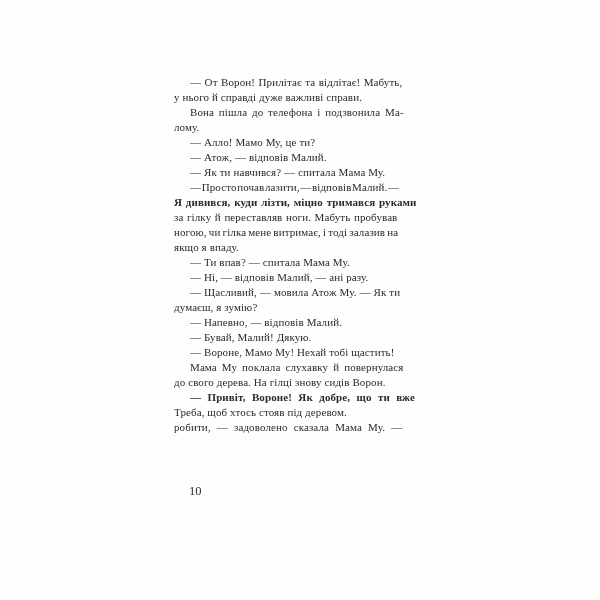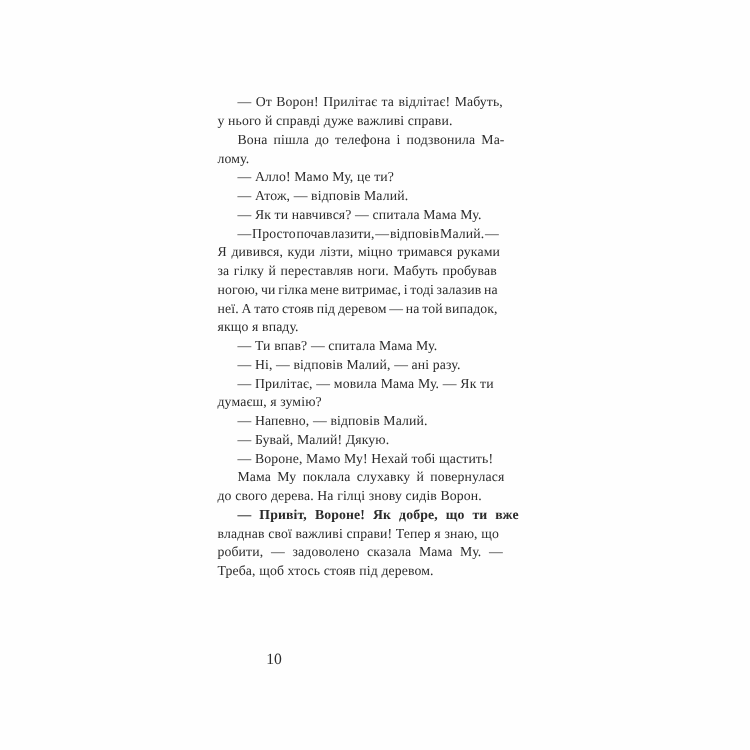--- a/index.html
+++ b/index.html
@@ -27,52 +27,49 @@
   }
   .text-line {
     white-space: nowrap;
   }
   .text-line.ind {
     padding-left: 16px;
   }
   .page-number {
     position: absolute;
     left: 189px;
-    top: 520px;
+    top: 484px;
     font-size: 12.5px;
     line-height: 14px;
-    margin-left: 24px;
   }
 </style>
 </head>
 <body style="background: rgb(254, 254, 254);">
 
 <div class="book-page" style="background: rgb(254, 254, 254);">
   <div class="text-block" style="color: rgb(43, 43, 43);">
       <div class="text-line ind"><span style="word-spacing: 0.640625px;">— От Ворон! Прилітає та відлітає! Мабуть,</span></div>
       <div class="text-line"><span>у нього й справді дуже важливі справи.</span></div>
       <div class="text-line ind"><span style="word-spacing: 1.97917px;">Вона пішла до телефона і подзвонила Ма-</span></div>
       <div class="text-line"><span>лому.</span></div>
       <div class="text-line ind"><span>— Алло! Мамо Му, це ти?</span></div>
       <div class="text-line ind"><span>— Атож, — відповів Малий.</span></div>
       <div class="text-line ind"><span>— Як ти навчився? — спитала Мама Му.</span></div>
       <div class="text-line ind"><span style="word-spacing: -2.25893px;">— Просто почав лазити, — відповів Малий. —</span></div>
-      <div class="text-line"><span style="word-spacing: 0.888021px;">Я дивився, куди лізти, міцно тримався руками</span></div>
+      <div class="text-line"><span style="word-spacing: 0.888021px; font-weight: bold;">Я дивився, куди лізти, міцно тримався руками</span></div>
       <div class="text-line"><span style="word-spacing: 0.723958px;">за гілку й переставляв ноги. Мабуть пробував</span></div>
       <div class="text-line"><span style="word-spacing: -0.744141px;">ногою, чи гілка мене витримає, і тоді залазив на</span></div>
-      <div class="text-line"><span style="word-spacing: -0.697917px;">неї. А тато стояв під деревом — на той випадок,</span></div>
       <div class="text-line"><span>якщо я впаду.</span></div>
       <div class="text-line ind"><span>— Ти впав? — спитала Мама Му.</span></div>
       <div class="text-line ind"><span>— Ні, — відповів Малий, — ані разу.</span></div>
-      <div class="text-line ind"><span style="word-spacing: 0.0917969px;">— Прилітає, — мовила Мама Му. — Як ти</span></div>
+      <div class="text-line ind"><span style="word-spacing: 0.0917969px;">— Щасливий, — мовила Атож Му. — Як ти</span></div>
       <div class="text-line"><span>думаєш, я зумію?</span></div>
       <div class="text-line ind"><span>— Напевно, — відповів Малий.</span></div>
       <div class="text-line ind"><span>— Бувай, Малий! Дякую.</span></div>
       <div class="text-line ind"><span>— Вороне, Мамо Му! Нехай тобі щастить!</span></div>
       <div class="text-line ind"><span style="word-spacing: 2.18438px;">Мама Му поклала слухавку й повернулася</span></div>
       <div class="text-line"><span>до свого дерева. На гілці знову сидів Ворон.</span></div>
       <div class="text-line ind"><span style="word-spacing: 3.54911px; font-weight: bold;">— Привіт, Вороне! Як добре, що ти вже</span></div>
-      <div class="text-line"><span style="word-spacing: 0.0379464px;">владнав свої важливі справи! Тепер я знаю, що</span></div>
+      <div class="text-line"><span>Треба, щоб хтось стояв під деревом.</span></div>
       <div class="text-line"><span style="word-spacing: 3.27865px;">робити, — задоволено сказала Мама Му. —</span></div>
-      <div class="text-line"><span>Треба, щоб хтось стояв під деревом.</span></div>
     </div>
   <div class="page-number" style="color: rgb(43, 43, 43);">10</div>
 </div>
 
 </body></html>

